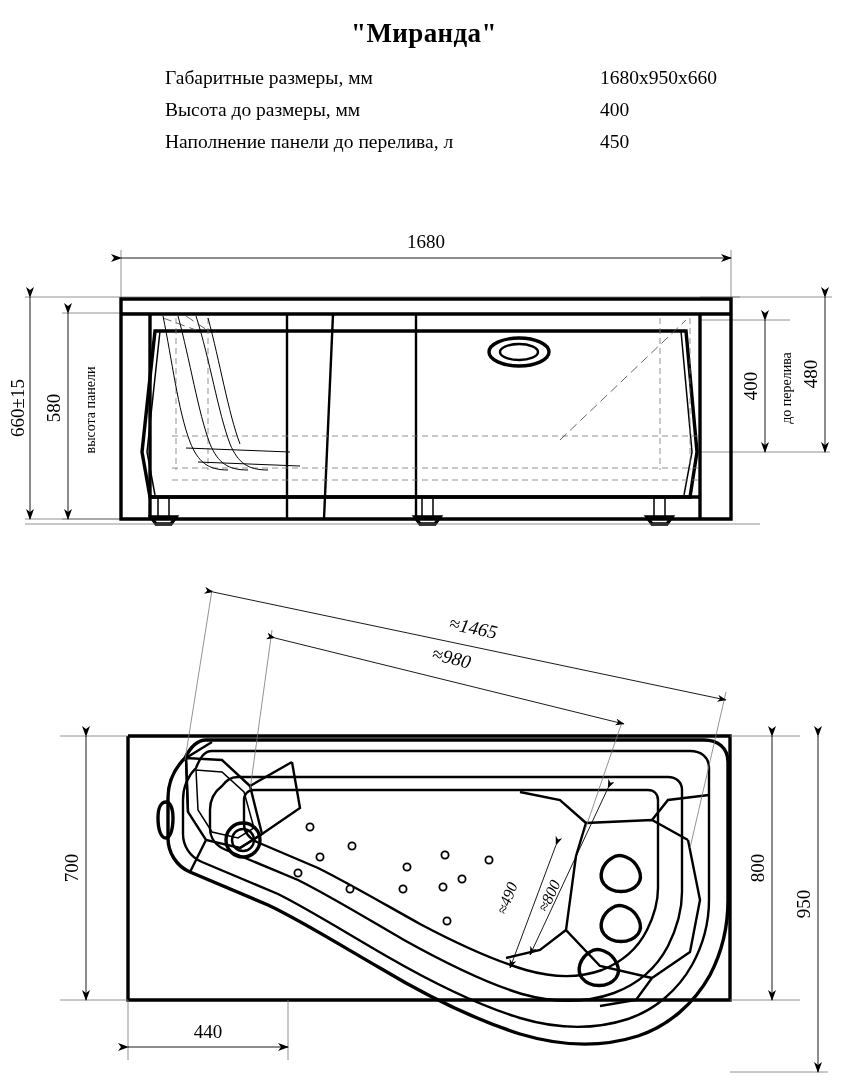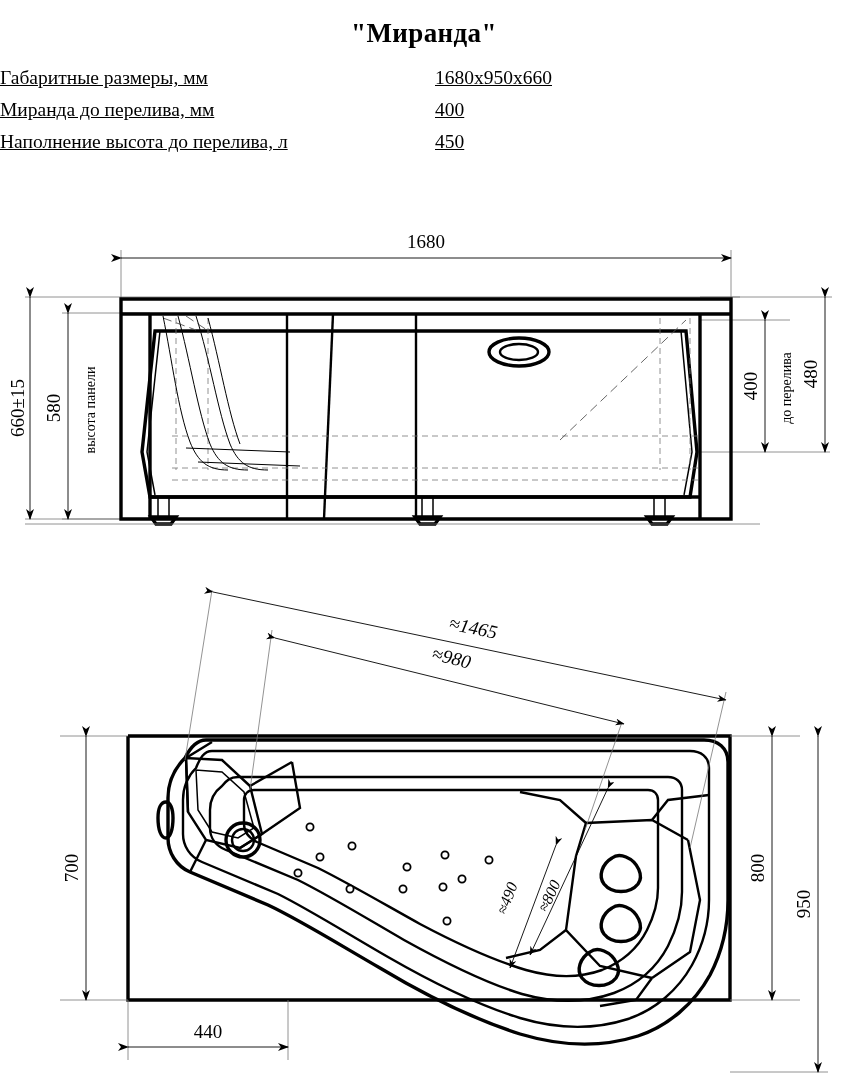--- a/index.html
+++ b/index.html
@@ -31,22 +31,22 @@
   .doc-title {
     text-align: center;
     font-size: 27px;
     font-weight: bold;
     letter-spacing: 0.4px;
     margin-top: 18px;
     font-family: "Liberation Serif", "DejaVu Serif", serif;
   }
   .spec-table {
     margin-top: 18px;
+    padding-left: 165px;
     font-size: 19.5px;
-    text-decoration: underline;
   }
   .spec-row {
     display: flex;
     align-items: baseline;
     height: 32px;
   }
   .spec-label {
     width: 435px;
     white-space: nowrap;
   }
@@ -99,25 +99,25 @@
 
   <div class="header">
     <div class="doc-title">"Миранда"</div>
 
     <div class="spec-table">
       <div class="spec-row">
         <div class="spec-label">Габаритные размеры, мм</div>
         <div class="spec-value">1680x950x660</div>
       </div>
       <div class="spec-row">
-        <div class="spec-label">Миранда до перелива, мм</div>
+        <div class="spec-label">Высота до размеры, мм</div>
         <div class="spec-value">400</div>
       </div>
       <div class="spec-row">
-        <div class="spec-label">Наполнение высота до перелива, л</div>
+        <div class="spec-label">Наполнение панели до перелива, л</div>
         <div class="spec-value">450</div>
       </div>
     </div>
   </div>
 
   <svg id="drawing" width="848" height="1080" viewBox="0 0 848 1080">
 
     <defs>
       <marker id="ar" markerWidth="11" markerHeight="8" refX="10" refY="4" orient="auto" markerUnits="userSpaceOnUse">
         <path d="M0,0 L11,4 L0,8 L3,4 Z" fill="#000"></path>

